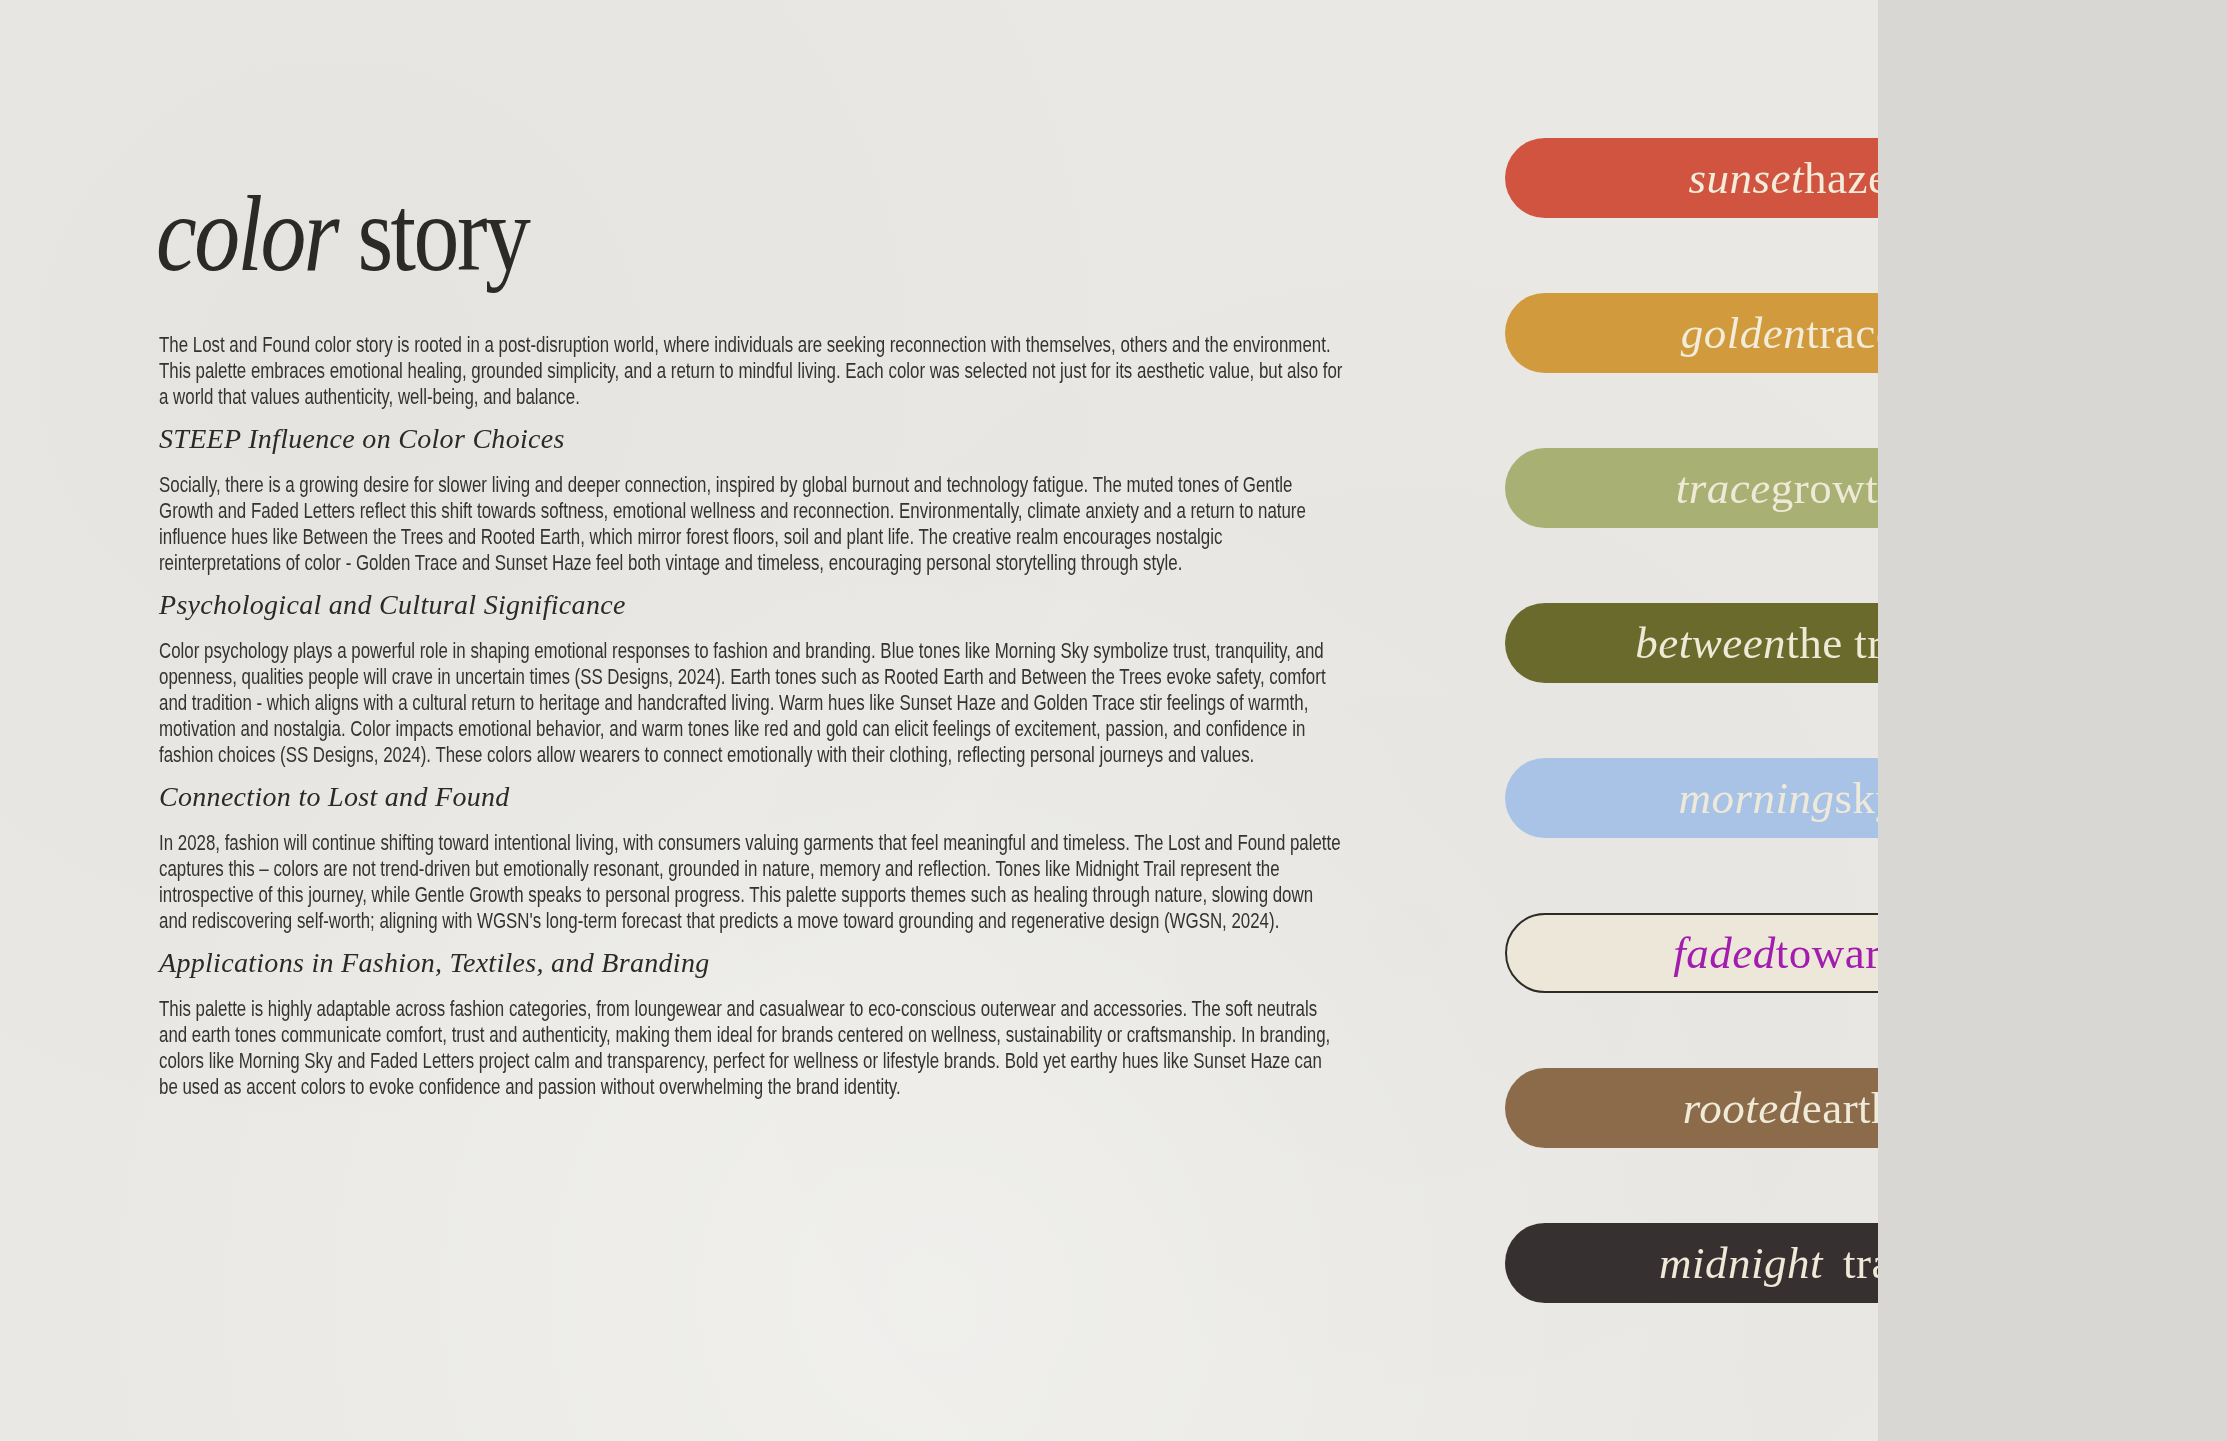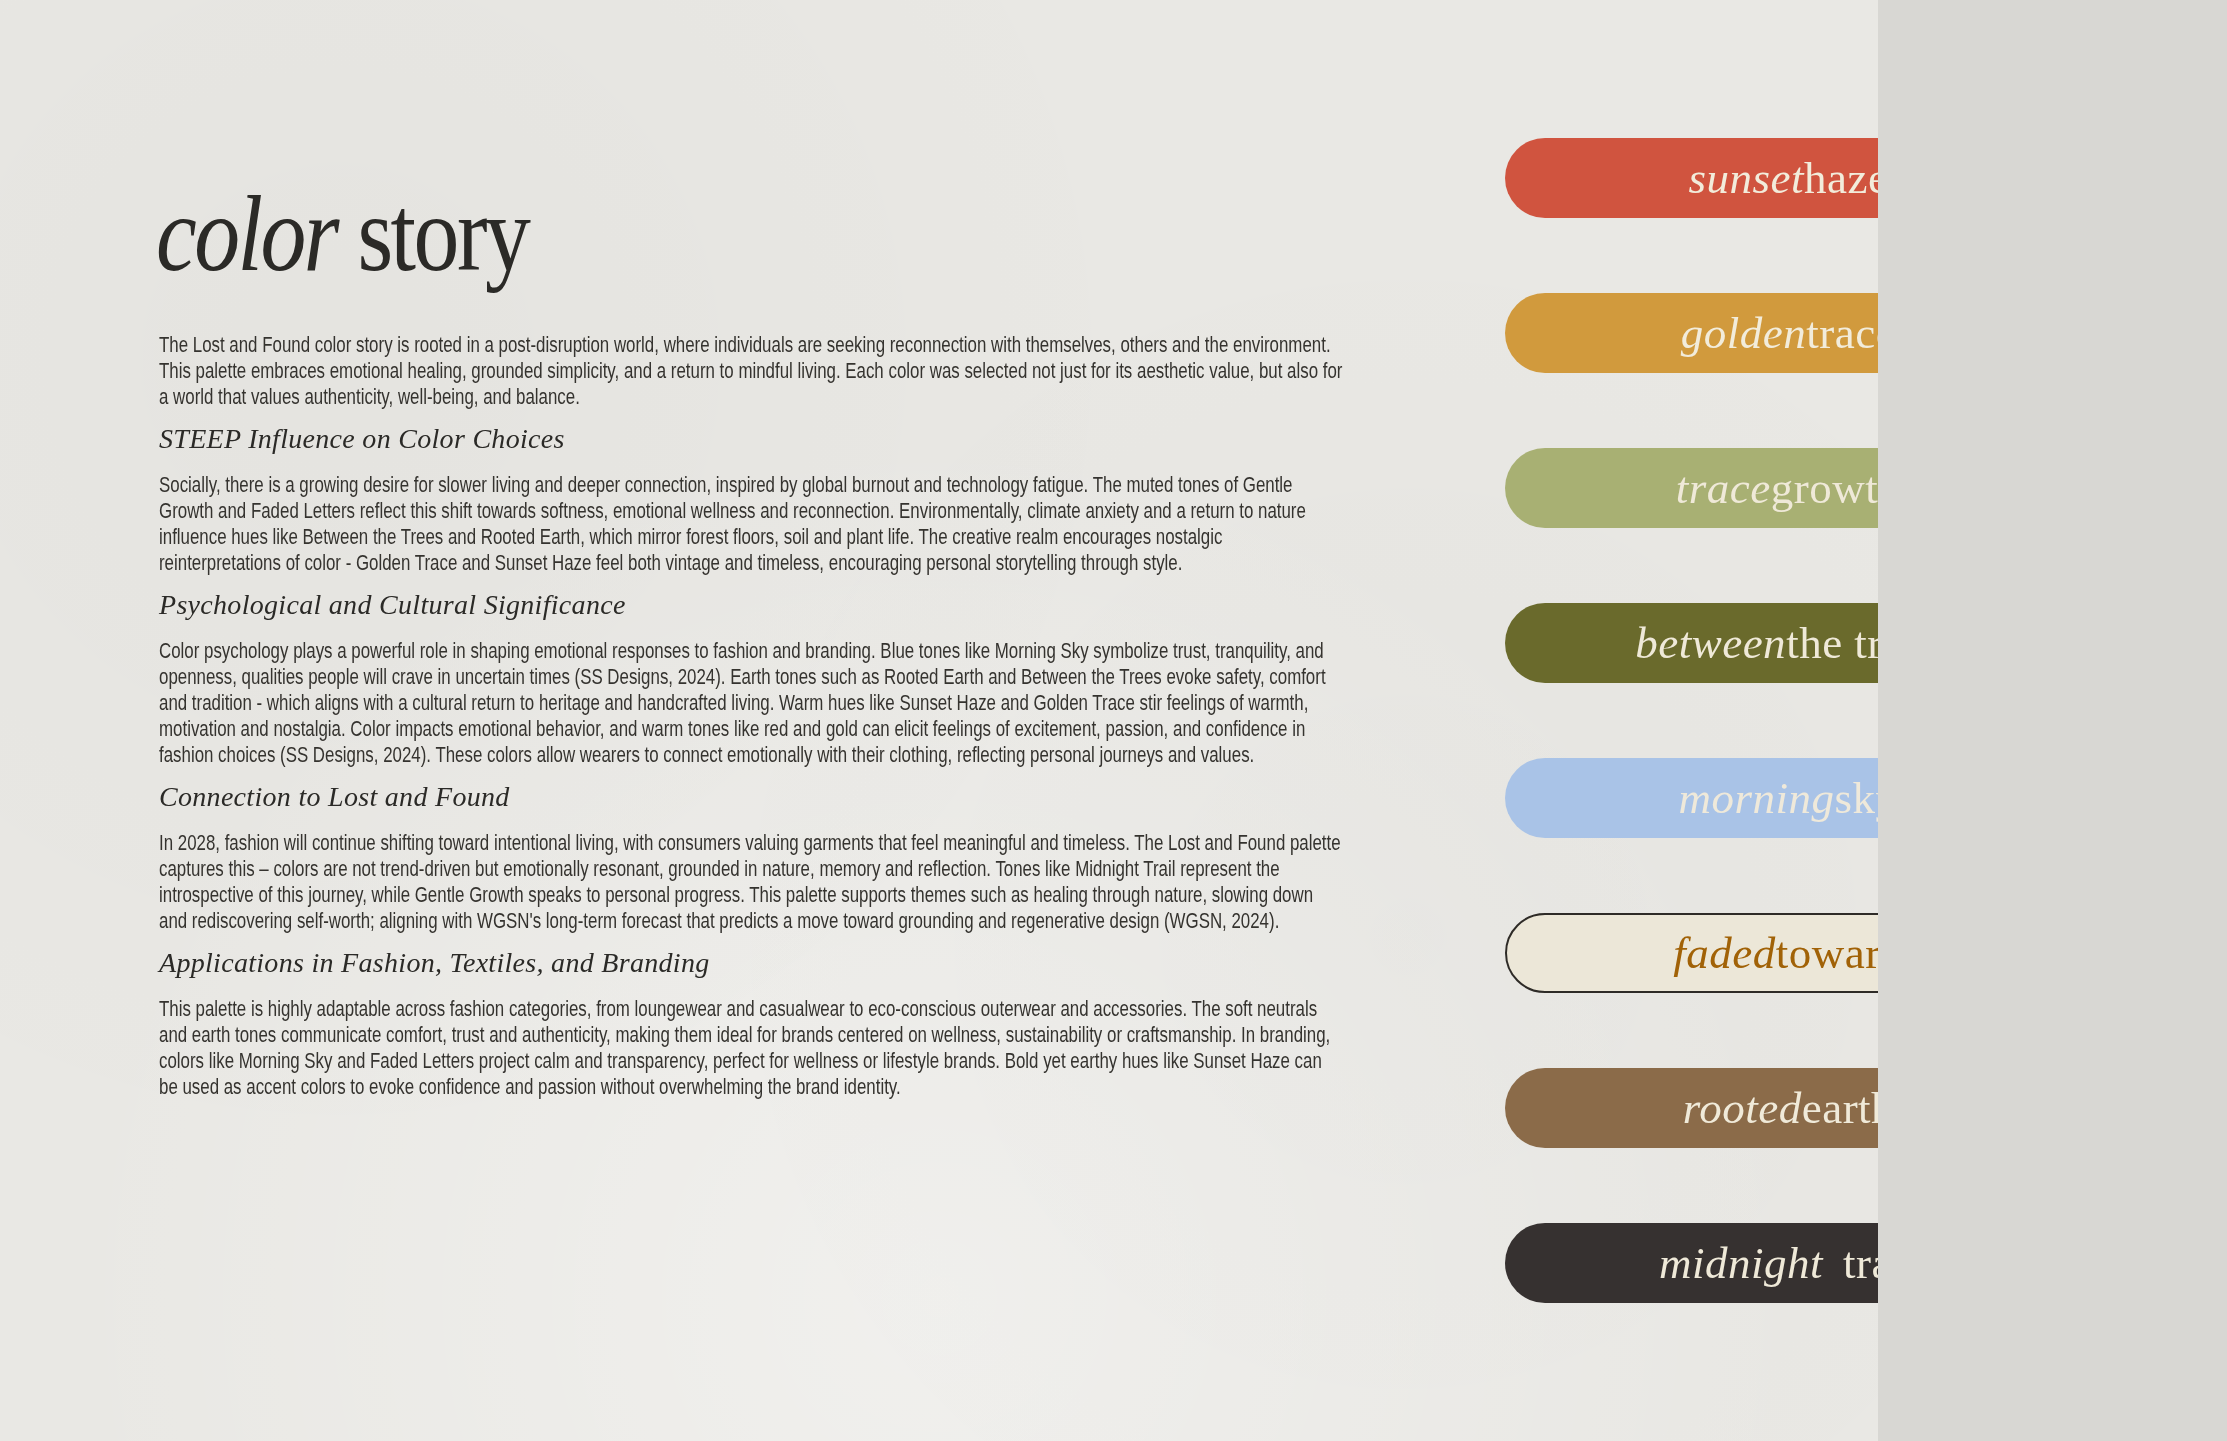--- a/index.html
+++ b/index.html
@@ -95,20 +95,20 @@
     <div class="pill" style="background: rgb(208, 84, 63); color: rgb(242, 236, 219); border: none;"><span class="it">sunset</span> <span>haze</span></div>
 
     <div class="pill" style="background: rgb(209, 154, 61); color: rgb(242, 236, 219); border: none; margin-top: 28px;"><span class="it">golden</span> <span>trace</span></div>
 
     <div class="pill" style="background: rgb(168, 176, 115); color: rgb(239, 233, 216); border: none;"><span class="it">trace</span> <span>growth</span></div>
 
     <div class="pill" style="background: rgb(106, 106, 44); color: rgb(239, 233, 216); border: none;"><span class="it">between</span> <span>the trees</span></div>
 
     <div class="pill" style="background: rgb(169, 195, 231); color: rgb(239, 233, 218); border: none;"><span class="it">morning</span> <span>sky</span></div>
 
-    <div class="pill" style="background: rgb(236, 231, 216); color: #a16207; border: 2px solid rgb(46, 43, 39);"><span class="it">faded</span> <span>toward</span></div>
+    <div class="pill" style="background: rgb(236, 231, 216); color: #a21caf; border: 2px solid rgb(46, 43, 39);"><span class="it">faded</span> <span>toward</span></div>
 
     <div class="pill" style="background: rgb(139, 107, 73); color: rgb(240, 234, 217); border: none;"><span class="it">rooted</span> <span>earth</span></div>
 
     <div class="pill" style="background: rgb(54, 49, 48); color: rgb(239, 233, 216); border: none; gap: 20px;"><span class="it">midnight</span> <span>trail</span></div>
 
   </div>
 </div>
 
 </body></html>

